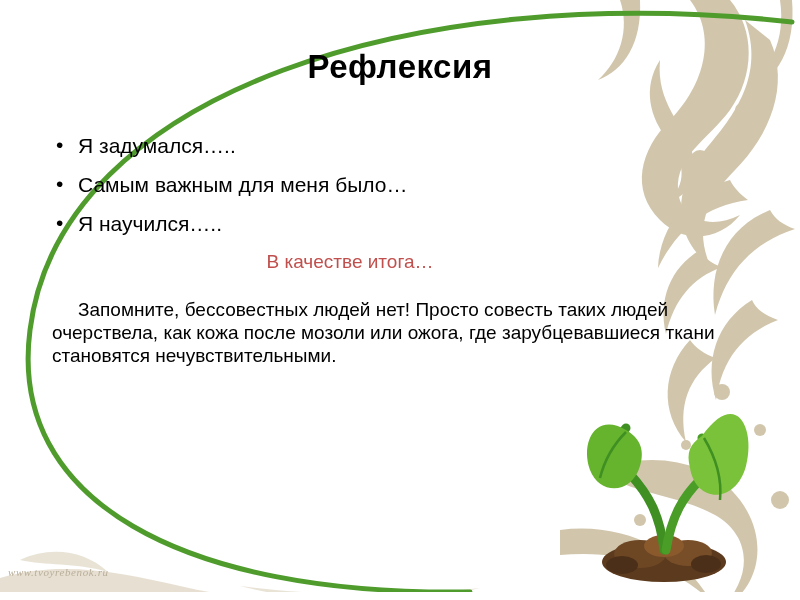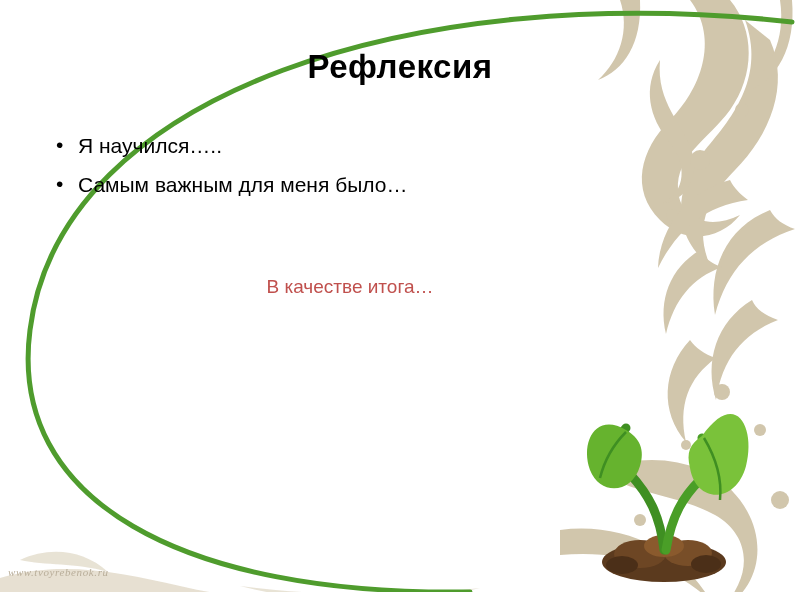--- a/index.html
+++ b/index.html
@@ -84,21 +84,21 @@
     content: "•";
     position: absolute;
     left: 4px;
     top: -1px;
     font-size: 21px;
     line-height: 1.0;
   }
 
   .subtitle {
     position: absolute;
-    top: 276px;
+    top: 251px;
     left: 0;
     width: 700px;
     text-align: center;
     font-size: 19px;
     color: #c0504d;
   }
 
   .para {
     position: absolute;
     left: 52px;
@@ -200,22 +200,24 @@
     <path d="M66 78 C 52 92 44 108 40 124" fill="none" stroke="#3f8f22" stroke-width="2.5"></path>
 
     <path d="M142 82 C 176 34 196 74 186 112 C 176 150 136 150 130 114 C 126 98 130 90 142 82 Z" fill="#7ac23a"></path>
     <path d="M144 84 C 156 104 162 126 160 146" fill="none" stroke="#3f8f22" stroke-width="2.5"></path>
   </svg>
 
   <div class="content">
     <div class="title">Рефлексия</div>
 
     <ul class="bullets">
+      <li>Я задумался…..</li>
+      <li>Самым важным для меня было…</li>
       <li>Я научился…..</li>
-      <li>Самым важным для меня было…</li>
     </ul>
 
     <div class="subtitle">В качестве итога…</div>
 
+    <div class="para para-1">Запомните, бессовестных людей нет! Просто совесть таких людей очерствела, как кожа после мозоли или ожога, где зарубцевавшиеся ткани становятся нечувствительными.</div>
   </div>
 
   <div class="watermark">www.tvoyrebenok.ru</div>
 </div>
 
 </body></html>

